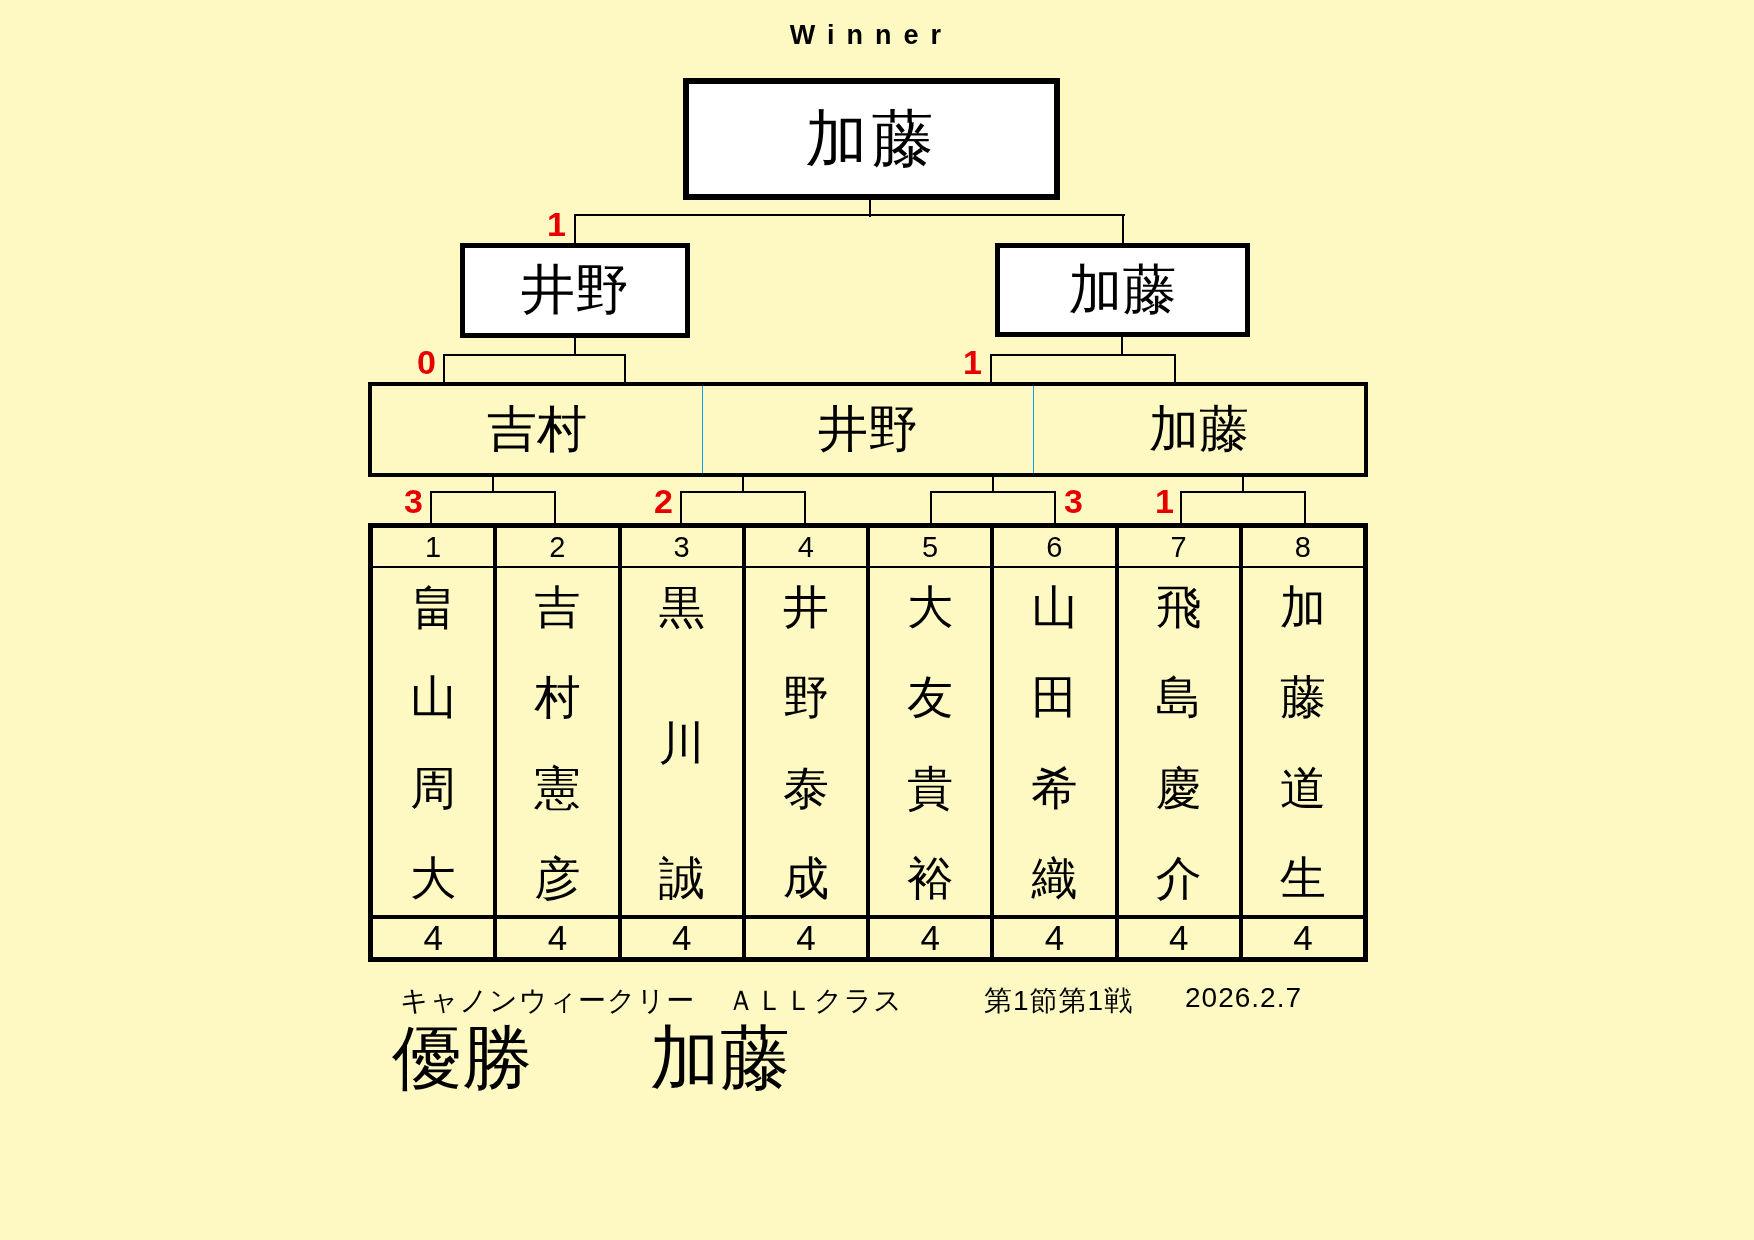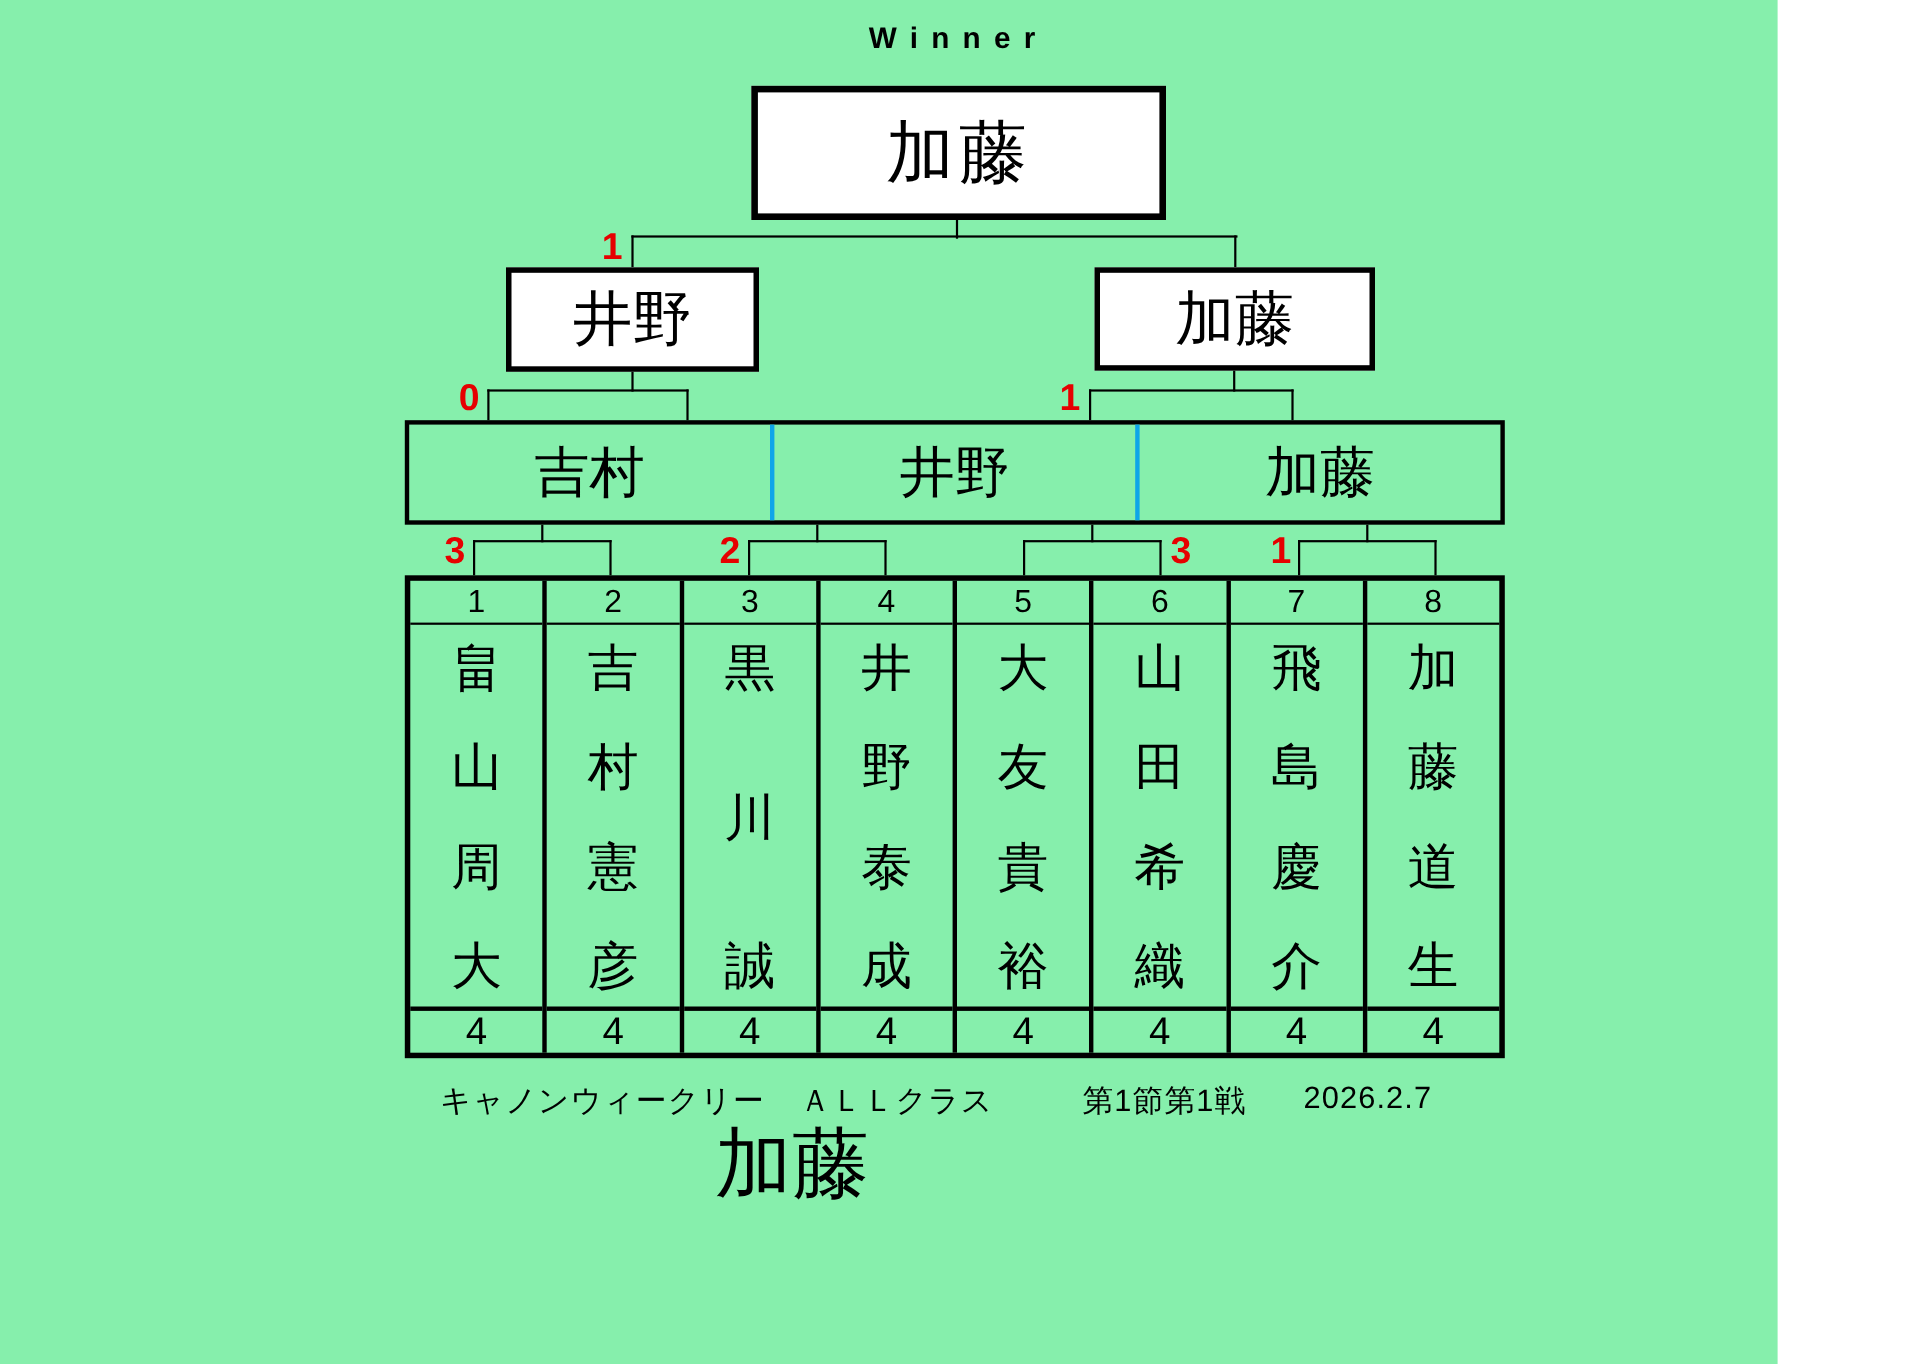--- a/index.html
+++ b/index.html
@@ -1,19 +1,19 @@
 <!DOCTYPE html>
 <html><head>
 <meta charset="utf-8">
 <style>
   html,body{margin:0;padding:0;background:#ffffff;}
   #stage{
     position:relative;
-    width:1616px;height:1240px;
-    background:#86efac;
+    width:1754px;height:1240px;
+    background:#fef9c3;
     font-family:"Liberation Sans","DejaVu Sans",sans-serif;
     color:#000;
     overflow:hidden;
   }
   
   .match-box{
     position:absolute;
     border:6px solid #000;
     background:#fff;
     display:flex;align-items:center;justify-content:center;
@@ -77,21 +77,21 @@
   #badge-r1-4{left:1138px;top:483px;width:36px;}
 
   
   #qf-row{
     position:absolute;left:368px;top:382px;width:1000px;height:95px;
     border:4px solid #000;box-sizing:border-box;
     display:flex;
   }
   .qf-cell{
     flex:1;display:flex;align-items:center;justify-content:center;
-    font-size:50px;border-right:4px solid #0ea5e9;box-sizing:border-box;
+    font-size:50px;border-right:1px solid #0ea5e9;box-sizing:border-box;
   }
   .qf-cell:last-child{border-right:none;}
 
   
   #players-table{
     position:absolute;left:368px;top:523px;width:1000px;height:439px;
     border:5px solid #000;box-sizing:border-box;
     display:flex;
   }
   .player-col{
@@ -272,15 +272,16 @@
         </div>
     <div class="player-score">4</div>
   </div>
     </div>
 
   <div id="footer-series" class="footer-small">キャノンウィークリー</div>
   <div id="footer-class" class="footer-small">ＡＬＬクラス</div>
   <div id="footer-round" class="footer-small">第1節第1戦</div>
   <div id="footer-date" class="footer-small">2026.2.7</div>
 
+  <div id="champ-prefix" class="champion-big">優勝</div>
   <div id="champ-family" class="champion-big">加藤</div>
 
 </div>
 
 </body></html>

